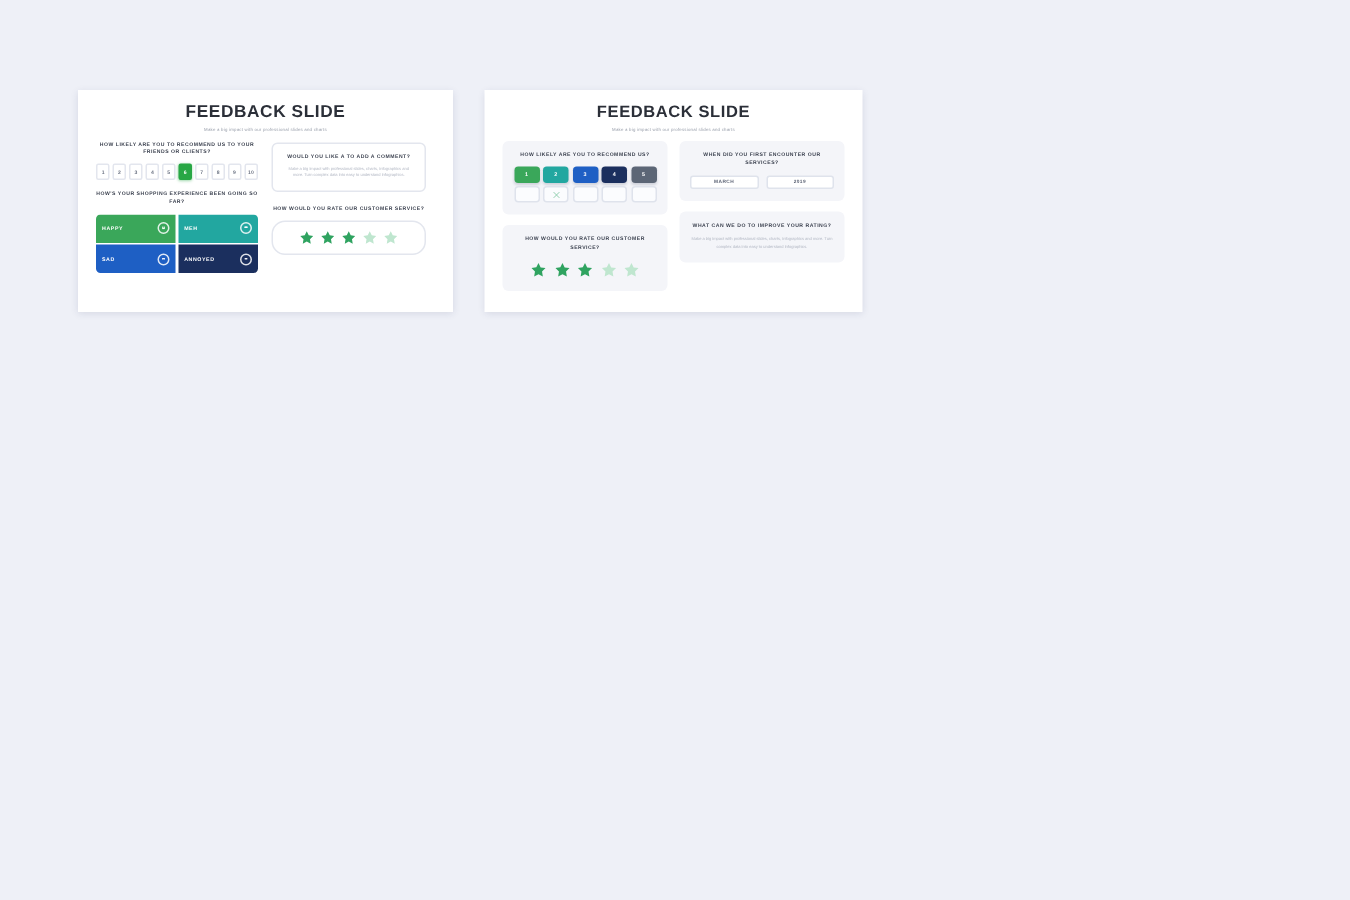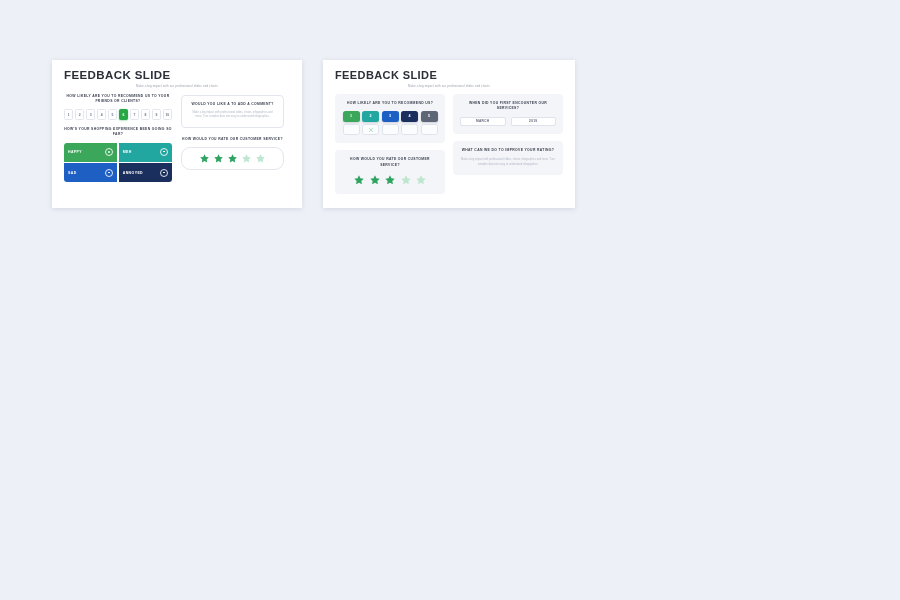--- a/index.html
+++ b/index.html
@@ -16,20 +16,21 @@
     background: #ffffff;
     box-shadow: 0 1px 5px rgba(40,50,90,0.13);
     overflow: hidden;
   }
   #slide-1 { left: 52px; top: 60px; width: 250px; height: 148px; }
   #slide-2 { left: 323px; top: 60px; width: 252px; height: 148px; }
 
   .slide-inner { padding: 9px 12px 8px 12px; height: 100%; position: relative; }
 
   .slide-title {
+    text-align: center;
     font-size: 11.5px;
     letter-spacing: 0.4px;
     color: #2b2f38;
     font-weight: 700;
   }
   #slide-2 .slide-title { font-size: 11px; }
   .slide-sub {
     text-align: center;
     font-size: 2.9px;
     letter-spacing: 0.15px;

